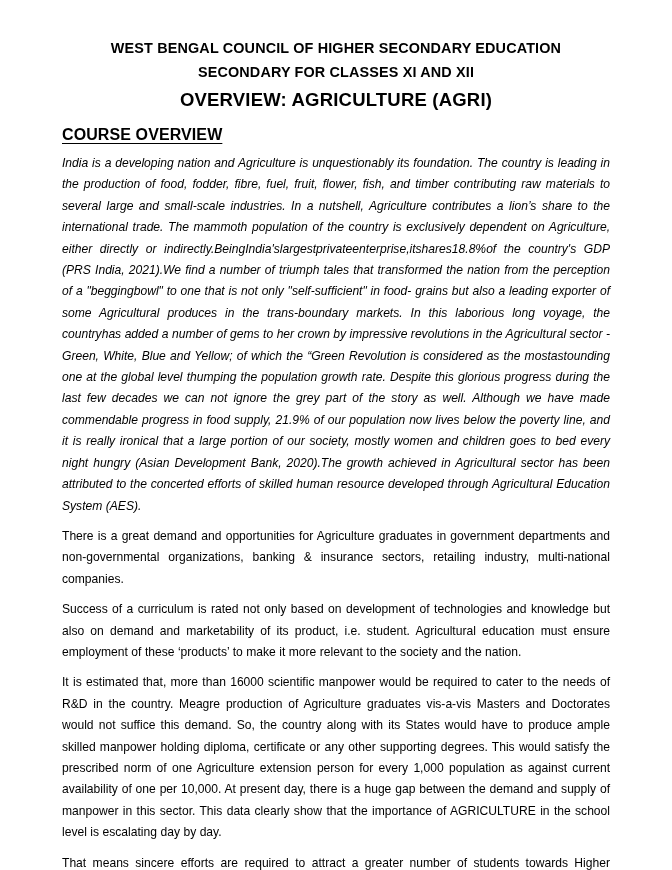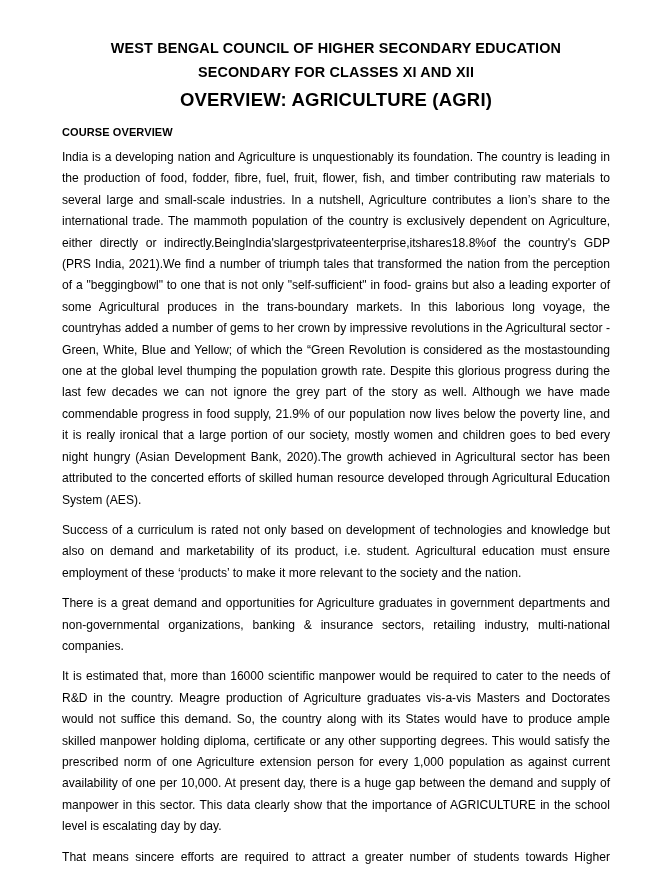--- a/index.html
+++ b/index.html
@@ -37,58 +37,60 @@
   .title-line-3 {
     font-size: 18.5px;
     font-weight: bold;
     letter-spacing: 0.2px;
     line-height: 30px;
     margin: 0;
     padding-top: 1px;
     white-space: nowrap;
   }
   .section-heading {
-    font-size: 11px;
+    font-size: 16px;
     font-weight: bold;
+    text-decoration: underline;
     text-underline-offset: 2.5px;
     margin: 11px 0 0 0;
     letter-spacing: 0.1px;
   }
   .body-para {
     font-size: 12.1px;
     line-height: 21.4px;
     text-align: justify;
     text-justify: inter-word;
     margin: 9px 0 0 0;
     hyphens: none;
     word-spacing: 0.1px;
   }
   .body-para:first-of-type {
     margin-top: 9px;
+    font-style: italic;
   }
   .para-indent-lead {
     text-indent: 0;
   }
 </style>
 </head>
 <body>
 
 <div class="page">
 
   <div class="doc-title-block">
     <div class="title-line-1">WEST BENGAL COUNCIL OF HIGHER SECONDARY EDUCATION</div>
     <div class="title-line-2">SECONDARY FOR CLASSES XI AND XII</div>
     <div class="title-line-3">OVERVIEW:  AGRICULTURE (AGRI)</div>
   </div>
 
   <div class="section-heading">COURSE OVERVIEW</div>
 
   <p class="body-para">India is a developing nation and Agriculture is unquestionably its foundation. The country is leading in the production of food, fodder, fibre, fuel, fruit, flower, fish, and timber contributing raw materials to several large and small-scale industries. In a nutshell, Agriculture contributes a lion’s share to the international trade. The mammoth population of the country is exclusively dependent on Agriculture, either directly or indirectly.BeingIndia'slargestprivateenterprise,itshares18.8%of the country's GDP (PRS India, 2021).We find a number of triumph tales that transformed the nation from the perception of a "beggingbowl" to one that is not only "self-sufficient" in food- grains but also a leading exporter of some Agricultural produces in the trans-boundary markets. In this laborious long voyage, the countryhas added a number of gems to her crown by impressive revolutions in the Agricultural sector -Green, White, Blue and Yellow; of which the “Green Revolution is considered as the mostastounding one at the global level thumping the population growth rate. Despite this glorious progress during the last few decades we can not ignore the grey part of the story as well. Although we have made commendable progress in food supply, 21.9% of our population now lives below the poverty line, and it is really ironical that a large portion of our society, mostly women and children goes to bed every night hungry (Asian Development Bank, 2020).The growth achieved in Agricultural sector has been attributed to the concerted efforts of skilled human resource developed through Agricultural Education System (AES).</p>
 
+  <p class="body-para">There is a great demand and opportunities for Agriculture graduates in government departments and non-governmental organizations, banking &amp; insurance sectors, retailing industry, multi-national companies.</p>
+
   <p class="body-para">Success of a curriculum is rated not only based on development of technologies and knowledge but also on demand and marketability of its product, i.e. student. Agricultural education must ensure employment of these ‘products’ to make it more relevant to the society and the nation.</p>
-
-  <p class="body-para">There is a great demand and opportunities for Agriculture graduates in government departments and non-governmental organizations, banking &amp; insurance sectors, retailing industry, multi-national companies.</p>
 
   <p class="body-para">It is estimated that, more than 16000 scientific manpower would be required to cater to the needs of R&amp;D in the country. Meagre production of Agriculture graduates vis-a-vis Masters and Doctorates would not suffice this demand. So, the country along with its States would have to produce ample skilled manpower holding diploma, certificate or any other supporting degrees. This would satisfy the prescribed norm of one Agriculture extension person for every 1,000 population as against current availability of one per 10,000. At present day, there is a huge gap between the demand and supply of manpower in this sector. This data clearly show that the importance of AGRICULTURE in the school level is escalating day by day.</p>
 
   <p class="body-para para-indent-lead"> That means sincere efforts are required to attract a greater number of students towards Higher Agricultural Education. There is a vast scope for young graduates to undertake Agriculture as their profession which is directly or indirectly contributing to the economic and social sectors.</p>
 
 </div>
 
 </body></html>

